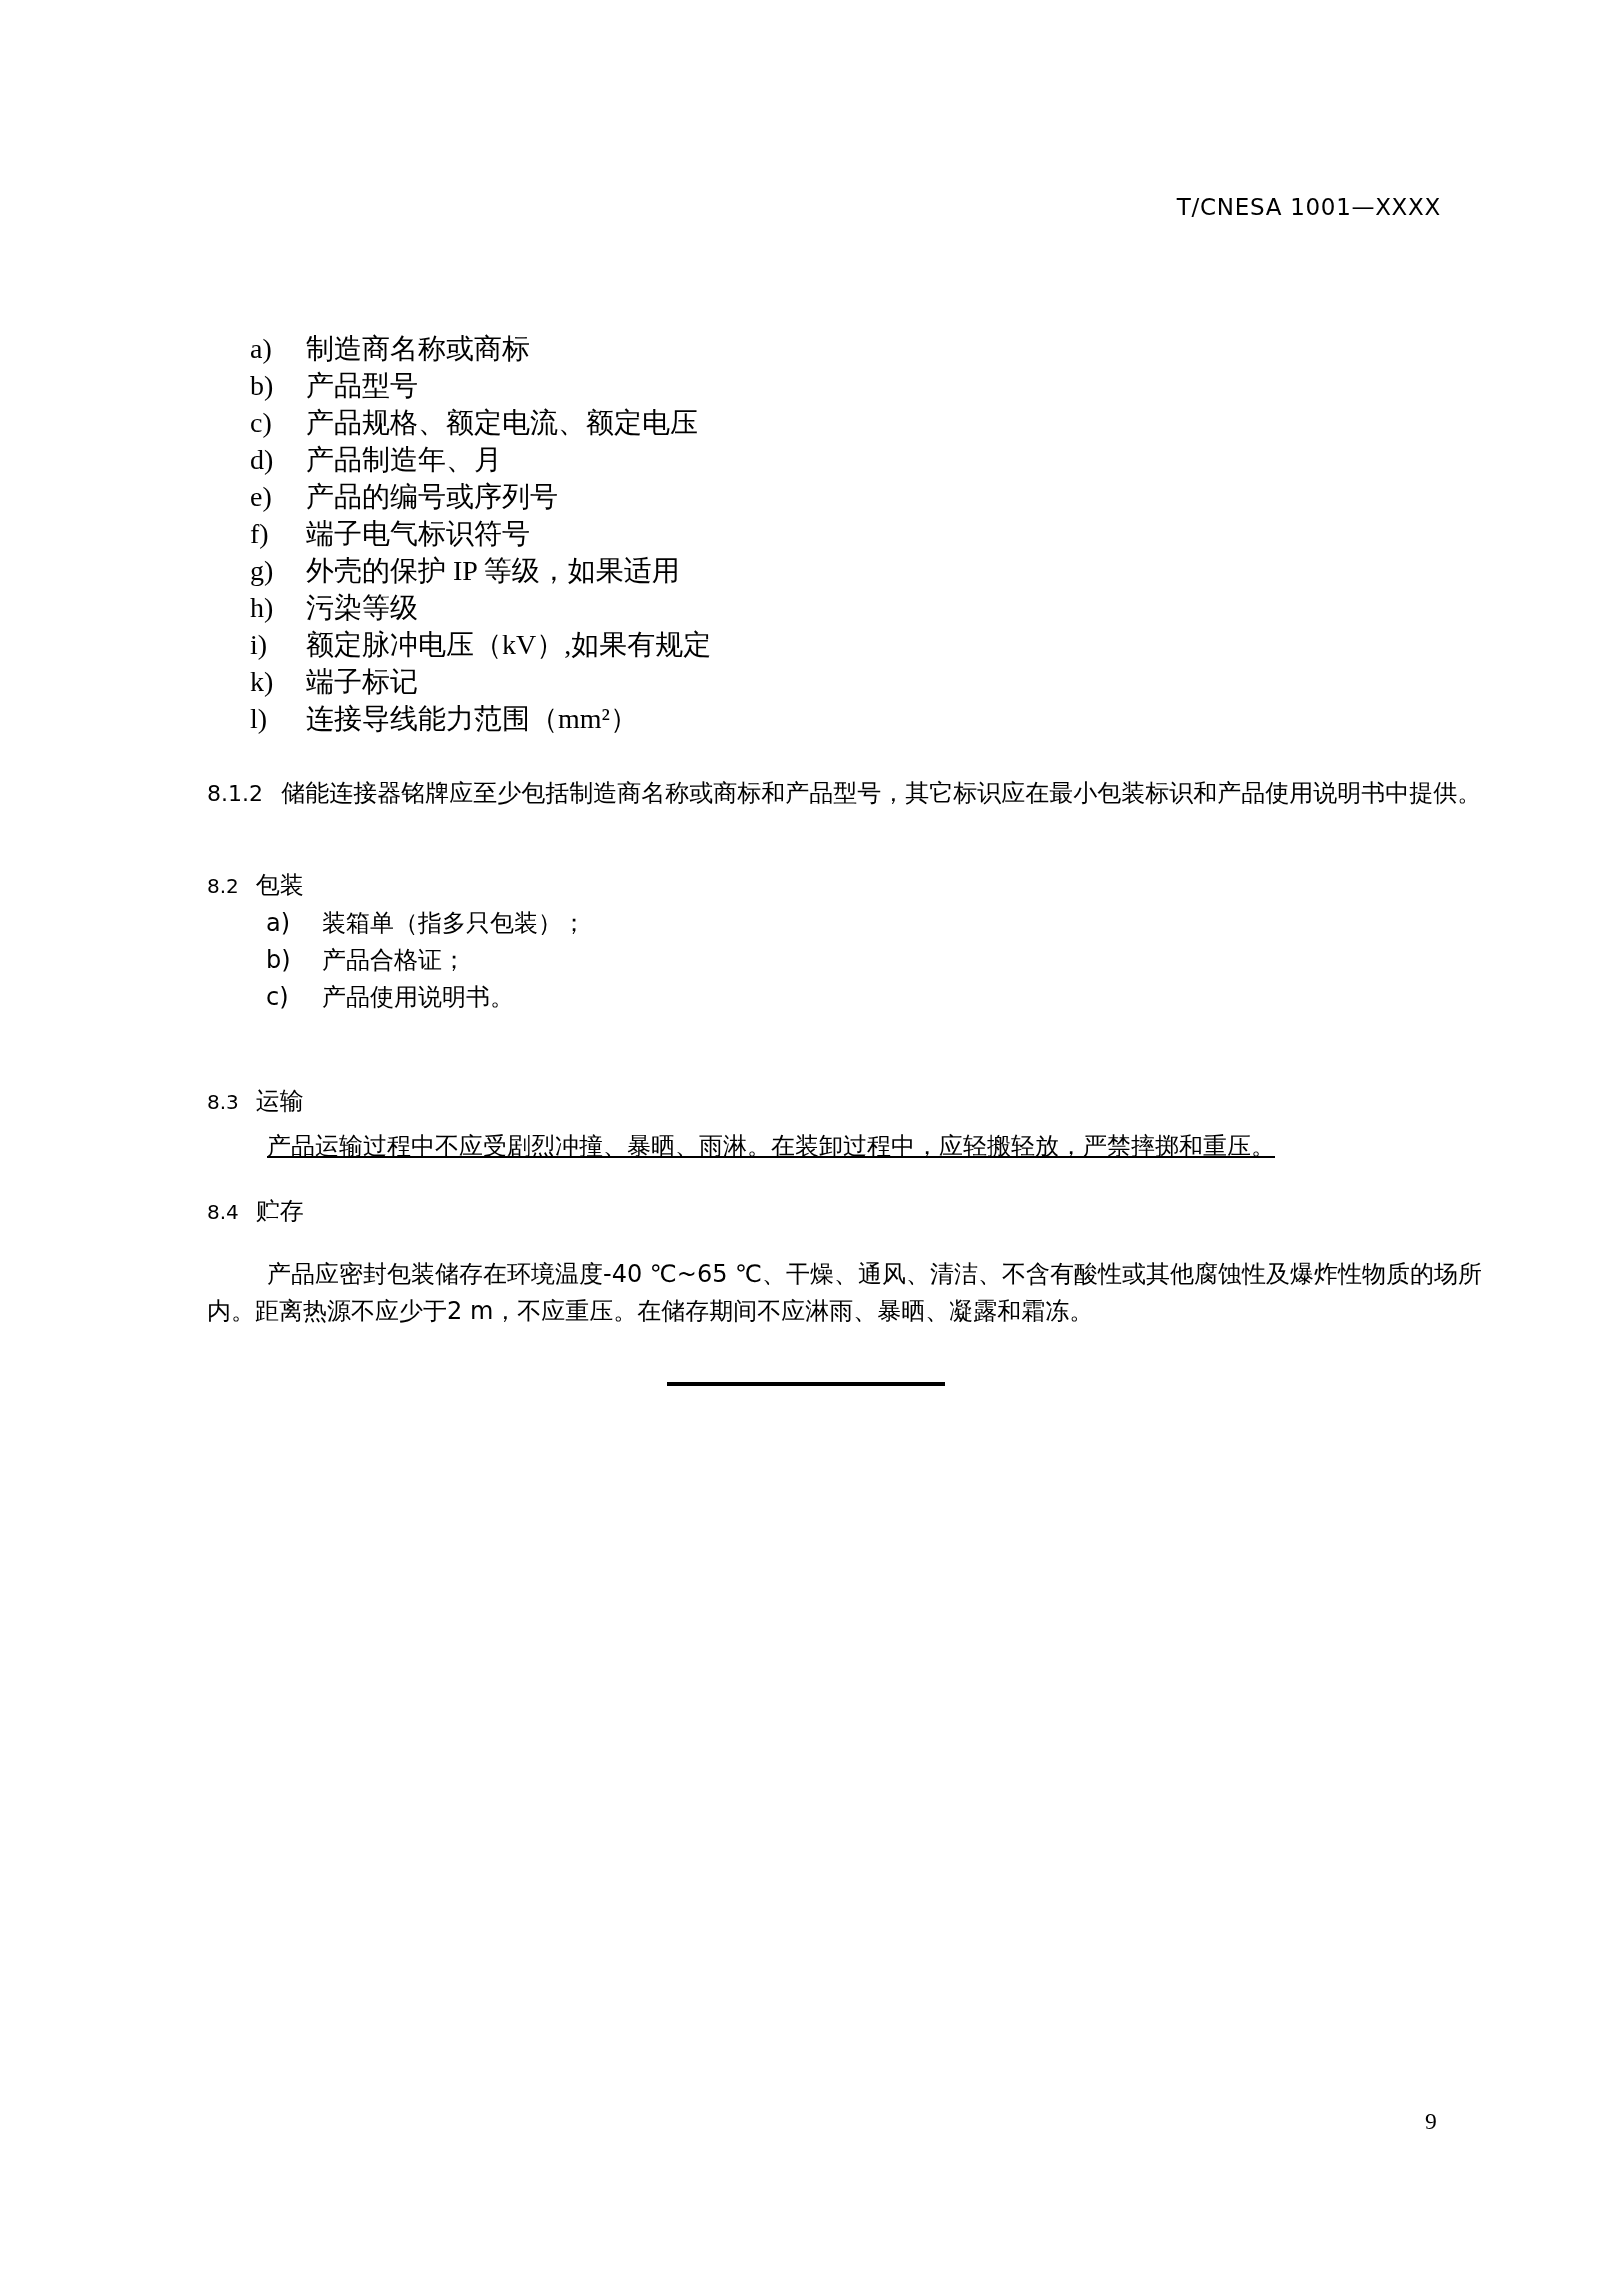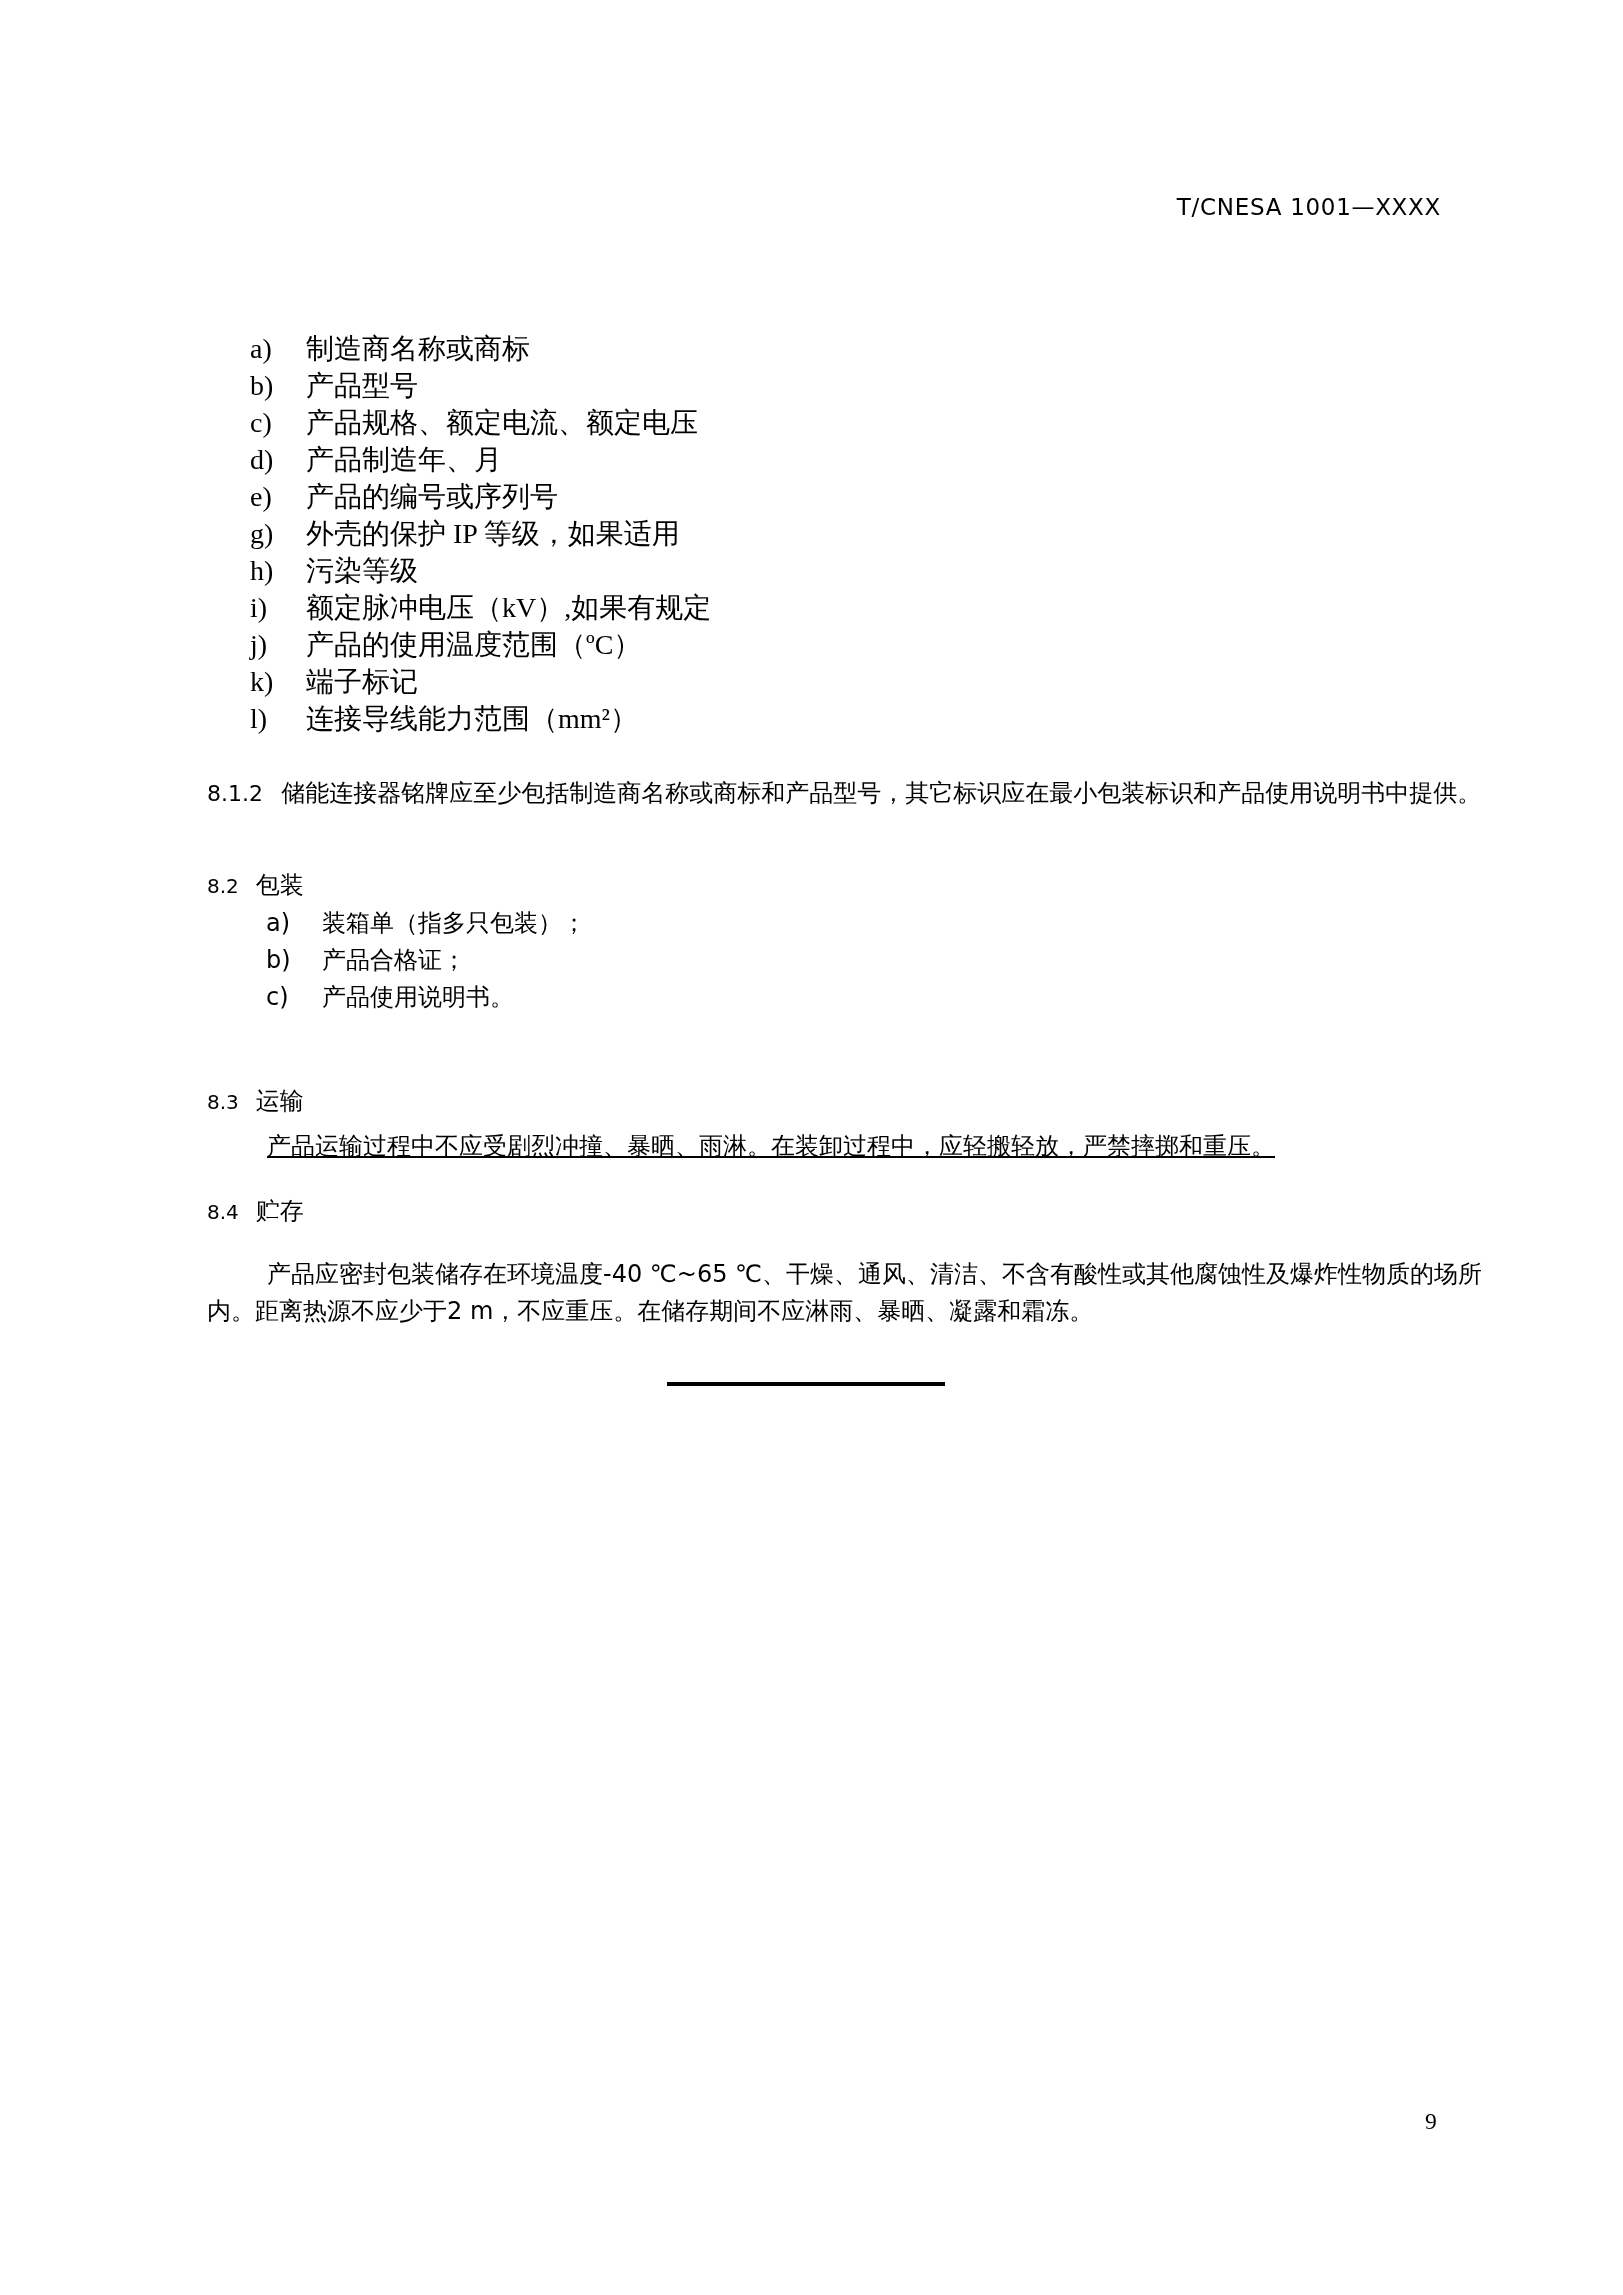--- a/index.html
+++ b/index.html
@@ -30,24 +30,24 @@
 <div class="page">
 
   <div class="header">T/CNESA 1001—XXXX</div>
 
   <div class="list serif">
     <div class="row"><span class="mark">a)</span><span>制造商名称或商标</span></div>
     <div class="row"><span class="mark">b)</span><span>产品型号</span></div>
     <div class="row"><span class="mark">c)</span><span>产品规格、额定电流、额定电压</span></div>
     <div class="row"><span class="mark">d)</span><span>产品制造年、月</span></div>
     <div class="row"><span class="mark">e)</span><span>产品的编号或序列号</span></div>
+    <div class="row"><span class="mark">f)</span><span>端子电气标识符号</span></div>
     <div class="row"><span class="mark">g)</span><span>外壳的保护 IP 等级，如果适用</span></div>
     <div class="row"><span class="mark">h)</span><span>污染等级</span></div>
     <div class="row"><span class="mark">i)</span><span>额定脉冲电压（kV）,如果有规定</span></div>
-    <div class="row"><span class="mark">j)</span><span>产品的使用温度范围（ºC）</span></div>
     <div class="row"><span class="mark">k)</span><span>端子标记</span></div>
     <div class="row"><span class="mark">l)</span><span>连接导线能力范围（mm²）</span></div>
   </div>
 
   <div class="block clause sans" style="top: 775px;">
     <span class="num">8.1.2</span><span>储能连接器铭牌应至少包括制造商名称或商标和产品型号，其它标识应在最小包装标识和产品使用说明书中提供。</span>
   </div>
 
   <div class="block" style="top: 866px;">
     <div class="heading">

